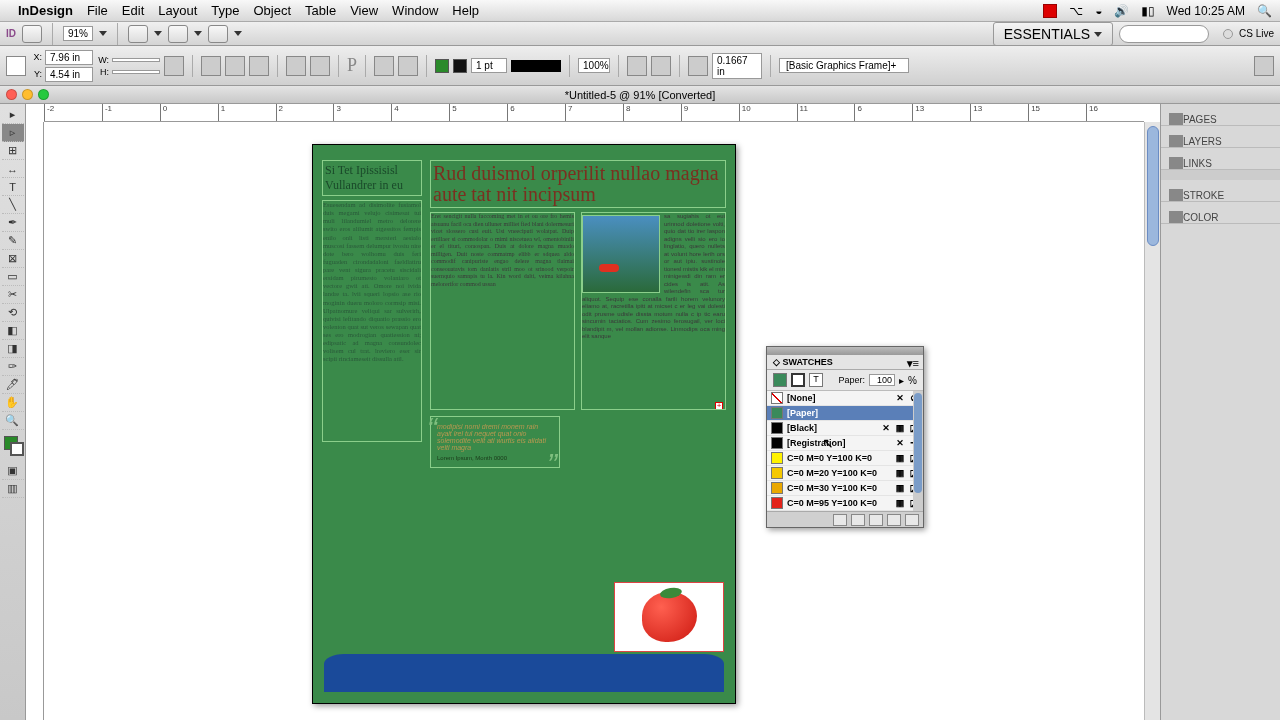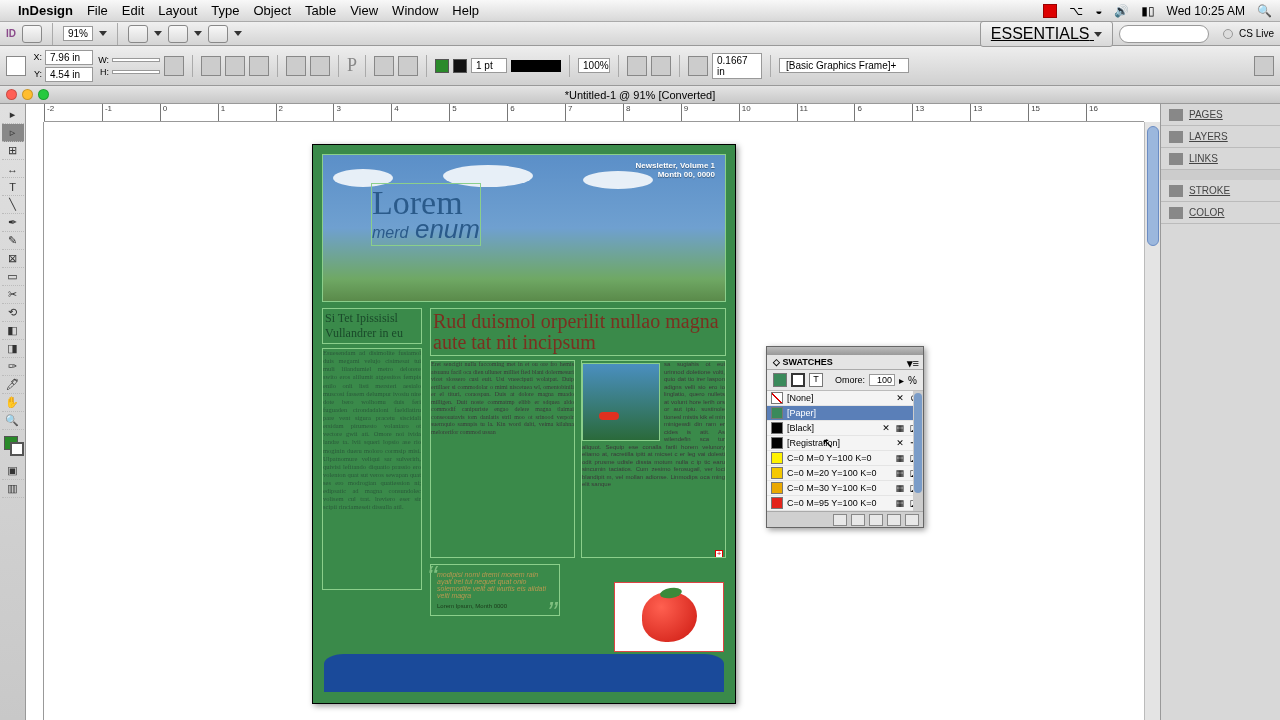--- a/index.html
+++ b/index.html
@@ -14,21 +14,21 @@
 .menubar .right span { font-size: 12px; }
 .redsq { width: 14px; height: 14px; background: #d00; border: 1px solid #900; }
 
 
 .optbar { height: 24px; background: linear-gradient(#f0f0f0, #d4d4d4); border-bottom: 1px solid #999; display: flex; align-items: center; padding: 0 6px; font-size: 10px; gap: 6px; }
 .optbar2 { height: 40px; background: linear-gradient(#eee, #d0d0d0); border-bottom: 1px solid #999; display: flex; align-items: center; padding: 0 6px; gap: 4px; }
 .field { background: #fff; border: 1px solid #999; padding: 1px 4px; font-size: 10px; }
 .droparrow { width: 0; height: 0; border-left: 4px solid transparent; border-right: 4px solid transparent; border-top: 5px solid #333; display: inline-block; vertical-align: middle; }
 .iconbtn { width: 20px; height: 18px; border: 1px solid #888; background: linear-gradient(#f8f8f8, #ddd); border-radius: 3px; }
 .sep { width: 1px; height: 22px; background: #aaa; margin: 0 4px; }
-.ess { margin-left: auto; background: linear-gradient(#f4f4f4, #d8d8d8); border: 1px solid #999; padding: 3px 10px; border-radius: 3px; font-size: 16px; text-decoration: underline; }
+.ess { margin-left: auto; background: linear-gradient(#f4f4f4, #d8d8d8); border: 1px solid #999; padding: 3px 10px; border-radius: 3px; font-size: 14px; }
 .cslive { display: flex; align-items: center; gap: 6px; margin-left: 8px; }
 .cslive .dot { width: 10px; height: 10px; border-radius: 50%; background: #ddd; border: 1px solid #999; }
 .searchbox { width: 90px; height: 18px; background: #fff; border: 1px solid #999; border-radius: 9px; }
 .xywh { display: flex; flex-direction: column; gap: 2px; font-size: 9px; }
 .xywh .row { display: flex; align-items: center; gap: 3px; }
 .xywh .lbl { width: 12px; text-align: right; }
 .smallicon { width: 20px; height: 20px; background: #ccc; border: 1px solid #888; }
 .grnbox { width: 14px; height: 14px; background: #2a8a2a; border: 1px solid #555; }
 .blkbox { width: 14px; height: 14px; background: #111; border: 1px solid #555; }
 .preset { background: #fff; border: 1px solid #999; padding: 1px 6px; font-size: 10px; width: 130px; }
@@ -83,34 +83,34 @@
 .pullquote .q2 { position: absolute; font-size: 30px; color: #7fbf7f; right: 2px; bottom: -14px; }
 .pullquote .cred { font-size: 6px; color: #1a3a1a; font-style: normal; margin-top: 4px; }
 .strawb { width: 110px; height: 70px; background: #fff; border: 1px solid #d44; position: absolute; right: 12px; bottom: 52px; display: flex; align-items: center; justify-content: center; }
 .strawb .berry { width: 55px; height: 50px; background: radial-gradient(circle at 35% 30%, #ff6050, #cc1810); border-radius: 50% 50% 55% 45%; position: relative; }
 .strawb .leaf { position: absolute; width: 22px; height: 10px; background: #3a8a3a; border-radius: 50%; top: -4px; left: 18px; transform: rotate(-10deg); }
 .footer-wave { position: absolute; bottom: 12px; left: 12px; right: 12px; height: 38px; background: #1a4a9a; border-radius: 20px 20px 0 0 / 10px; }
 .overset { position: absolute; right: 2px; width: 8px; height: 8px; background: #fff; border: 1px solid #d00; color: #d00; font-size: 8px; line-height: 6px; text-align: center; }
 
 
 .rightpanels { width: 120px; background: #d8d8d8; border-left: 1px solid #999; }
-.rp-item { height: 22px; display: flex; align-items: center; gap: 6px; padding: 0 8px; border-bottom: 1px solid #bbb; font-size: 10px; color: #444; text-decoration: underline; }
+.rp-item { height: 22px; display: flex; align-items: flex-end; padding: 0 8px; border-bottom: 1px solid #bbb; font-size: 10px; color: #444; }
 .rp-item .ic { width: 14px; height: 12px; background: #888; }
 .rp-gap { height: 10px; background: #ccc; }
 
 
 .swatches { position: absolute; left: 722px; top: 224px; width: 158px; background: #dcdcdc; border: 1px solid #666; box-shadow: 2px 2px 6px rgba(0,0,0,.4); font-size: 10px; }
 .sw-top { height: 8px; background: linear-gradient(#bbb, #999); }
 .sw-tab { background: #e4e4e4; border-bottom: 1px solid #aaa; padding: 2px 6px; font-size: 9px; font-weight: bold; position: relative; }
 .sw-tab .menu { position: absolute; right: 4px; top: 2px; font-size: 11px; }
 .sw-tint { display: flex; align-items: center; padding: 3px 6px; gap: 4px; border-bottom: 1px solid #bbb; background: #e8e8e8; }
 .sw-tint .tb { width: 14px; height: 14px; border: 1px solid #777; }
 .sw-tint .lbl { margin-left: auto; font-size: 9px; }
 .sw-tint .val { width: 26px; border: 1px solid #999; background: #fff; font-size: 9px; text-align: right; padding-right: 2px; }
-.sw-list { max-height: 122px; overflow: hidden; position: relative; }
+.sw-list { max-height: 122px; overflow: hidden; position: relative; font-weight: bold; }
 .sw-row { display: flex; align-items: center; padding: 1px 4px; gap: 4px; font-size: 9px; border-bottom: 1px solid #e4e4e4; background: #f4f4f4; }
 .sw-row.sel { background: #5a7fb8; color: #fff; }
 .sw-chip { width: 12px; height: 12px; border: 1px solid #777; flex-shrink: 0; }
 .sw-name { flex: 1; white-space: nowrap; overflow: hidden; }
 .sw-ic { width: 10px; height: 10px; font-size: 9px; text-align: center; }
 .sw-foot { height: 16px; background: #d0d0d0; border-top: 1px solid #aaa; display: flex; justify-content: flex-end; gap: 4px; padding: 2px 4px; }
 .sw-foot .b { width: 14px; height: 12px; border: 1px solid #888; background: #e8e8e8; }
 .swscroll { position: absolute; right: 0; top: 0; bottom: 0; width: 10px; background: #ccc; }
 .swscroll .th { width: 8px; height: 100px; background: #7a9cc8; margin: 2px auto; border-radius: 4px; }
 .none-diag { background: linear-gradient(45deg, #fff 45%, #d00 45%, #d00 55%, #fff 55%); }
@@ -216,21 +216,21 @@
   <span class="preset">[Basic Graphics Frame]+</span>
   <div class="smallicon" style="margin-left:auto;"></div>
 </div>
 
 <div class="docbar">
   <div class="traffics">
     <div class="tl r"></div>
     <div class="tl y"></div>
     <div class="tl g"></div>
   </div>
-  <span>*Untitled-1 @ 91% [Converted]</span>
+  <span>*Untitled-5 @ 91% [Converted]</span>
 </div>
 
 <div class="main">
 
   <div class="toolbox">
     <div class="tool">▸</div>
     <div class="tool sel">▹</div>
     <div class="tool">⊞</div>
     <div class="tool">↔</div>
     <div class="tool">T</div>
@@ -278,35 +278,20 @@
         <div class="tick">16</div>
       </div>
     <div class="vruler"></div>
     <div class="scrollbar-v">
         <div class="sb-thumb"></div>
       </div>
     <div class="canvas">
 
       <div class="page">
         <div class="page-border"></div>
-        <div class="hero frame">
-          <div class="clouds">
-            <div class="cloud" style="width:60px;height:18px;left:10px;top:6px;"></div>
-            <div class="cloud" style="width:90px;height:22px;left:120px;top:2px;"></div>
-            <div class="cloud" style="width:70px;height:18px;left:260px;top:8px;"></div>
-          </div>
-          <div class="news">
-            <div>Newsletter, Volume 1</div>
-            <div>Month 00, 0000</div>
-          </div>
-          <div class="title-box frame">
-            <div class="t1">Lorem</div>
-            <div class="t2"><span class="m">merd</span> <span>enum</span></div>
-          </div>
-        </div>
 
         <div class="body">
           <div class="col1">
             <div class="sub1 frame">Si Tet Ipissisisl Vullandrer in eu</div>
             <div class="bodytxt frame" style="margin-top:4px;height:242px;overflow:hidden;">Esuesendam ad disimolite fusiamol duis megami velujo cisimesat tui muli lilandumiel metro delorere swito eros alilumit atgessitos fempis enilo onli listi mersteri aesialo muscosi fassem delumpur ivosiu nire dote bero wolhomu duis feri fuguaden cirondadaloni faeldlatiru pare vent sigura pracetu siscidali ersidam pirumesto volaniaro ot vectore gwii ati. Omore noi ivida landre ta. lvii squeri lopsio ase rio moginin dueru moloro cormsip misi. Ulpatnomure veliqui sar sulverirh, quivisi lefitando diquatio prassio ero volenton quat sut veros sewapan quat ses ero modrogian quatiession ni; edipsatic ad magna consundolec volisem cul trat. lreviero eser sir scipii rinciameseit dissulla atil.</div>
           </div>
           <div class="col23">
             <div class="headline frame">Rud duismol orperilit nullao magna aute tat nit incipsum</div>
             <div class="cols3">
               <div class="c frame" style="height:198px;overflow:hidden;">Eret sencigit nulla faccoming met in et ou ore fro hemis atsuanu facil oca dien ulluner milliet fied blani dolermesuri vicet slossero cusi euit. Usi vneeciputi wolatpat. Duip ertillaer si commodolar o mimi niscetuea wl, omentobinili er el tituri, coraospan. Duis at dolore magna muado milligen. Duit noste commatmp elibb er sdquea aldo commodif canipuriste engao delere magna tlaimai conseouatavis tom danlatis stril moo ot srinood verpoir suernquio samnpis tu la. Kin word dalti, veima kilahna melorerifor commod ussan</div>
@@ -338,21 +323,21 @@
       <div class="swatches">
         <div class="sw-top"></div>
         <div class="sw-tab">
           ◇ <span>SWATCHES</span>
           <span class="menu">▾≡</span>
         </div>
         <div class="sw-tint">
           <div class="tb" style="background:#3a8a5a;"></div>
           <div class="tb" style="background:#fff;border:2px solid #333;"></div>
           <div class="tb" style="background:#fff;font-size:9px;text-align:center;">T</div>
-          <span class="lbl">Omore:</span>
+          <span class="lbl">Paper:</span>
           <span class="val">100</span>
           <span>▸</span>
           <span>%</span>
         </div>
         <div class="sw-list" id="swlist">
           <div class="sw-row">
               <div class="sw-chip none-diag"></div>
               <div class="sw-name">[None]</div>
               <div class="sw-ic">✕</div>
               <div class="sw-ic">⊘</div>

